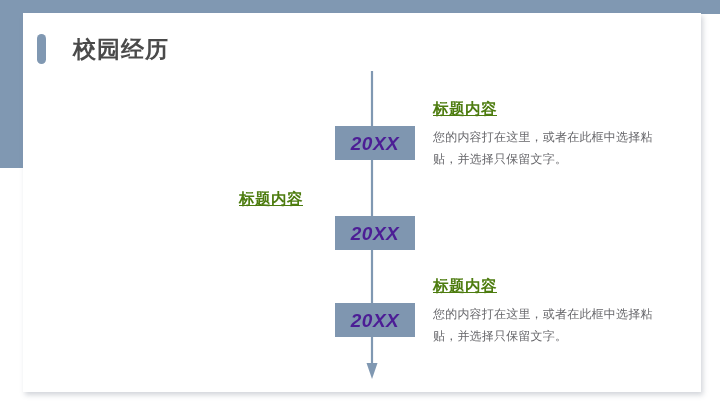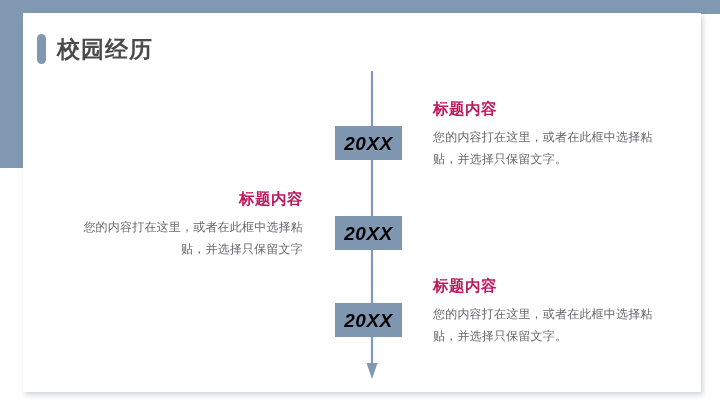--- a/index.html
+++ b/index.html
@@ -46,20 +46,21 @@
     box-shadow: 2px 3px 5px rgba(120,130,145,0.33);
   }
 
   
   .title-row {
     position: absolute;
     left: 14px;
     top: 21px;
     display: flex;
     align-items: center;
+    gap: 16px;
   }
   .title-bar {
     width: 9px;
     height: 30px;
     border-radius: 5px;
     background: #8098b2;
     flex: 0 0 auto;
   }
   .title-text {
     margin-left: 11px;
@@ -85,24 +86,24 @@
   .row {
     position: absolute;
     height: 96px;
   }
   .row-1 { left: 0px;  top: 88px;  width: 678px; }
   .row-2 { left: 0px;  top: 178px; width: 678px; }
   .row-3 { left: 0px;  top: 265px; width: 678px; }
 
   .badge {
     position: absolute;
-    width: 67px;
+    width: 80px;
     height: 34px;
     background: #7f96b0;
-    color: #000000;
+    color: #4c1d95;
     font-size: 19px;
     font-style: italic;
     font-weight: bold;
     letter-spacing: 0.5px;
     display: flex;
     align-items: center;
     justify-content: center;
     line-height: 1;
   }
   .badge-1 { left: 312px; top: 25px; }
@@ -112,24 +113,25 @@
   .txt {
     position: absolute;
     width: 228px;
   }
   .txt-right { left: 410px; top: 0px; text-align: left; }
   .txt-left  { left: 52px;  top: 0px; text-align: right; }
 
   .head {
     font-size: 15.5px;
     font-weight: bold;
-    color: #be185d;
+    color: #4d7c0f;
     margin: 0 0 9px 0;
     line-height: 1;
     letter-spacing: 0.5px;
+    text-decoration: underline;
   }
   .body {
     font-size: 12px;
     color: #66666a;
     line-height: 1.85;
     margin: 0;
     letter-spacing: 0.2px;
   }
 </style>
 </head>
@@ -157,21 +159,20 @@
       <div class="txt txt-right">
         <p class="head">标题内容</p>
         <p class="body">您的内容打在这里，或者在此框中选择粘贴，并选择只保留文字。</p>
       </div>
     </div>
 
     <div class="row row-2">
       <div class="badge badge-2">20XX</div>
       <div class="txt txt-left">
         <p class="head">标题内容</p>
-        <p class="body">您的内容打在这里，或者在此框中选择粘贴，并选择只保留文字</p>
       </div>
     </div>
 
     <div class="row row-3">
       <div class="badge badge-3">20XX</div>
       <div class="txt txt-right">
         <p class="head">标题内容</p>
         <p class="body">您的内容打在这里，或者在此框中选择粘贴，并选择只保留文字。</p>
       </div>
     </div>

